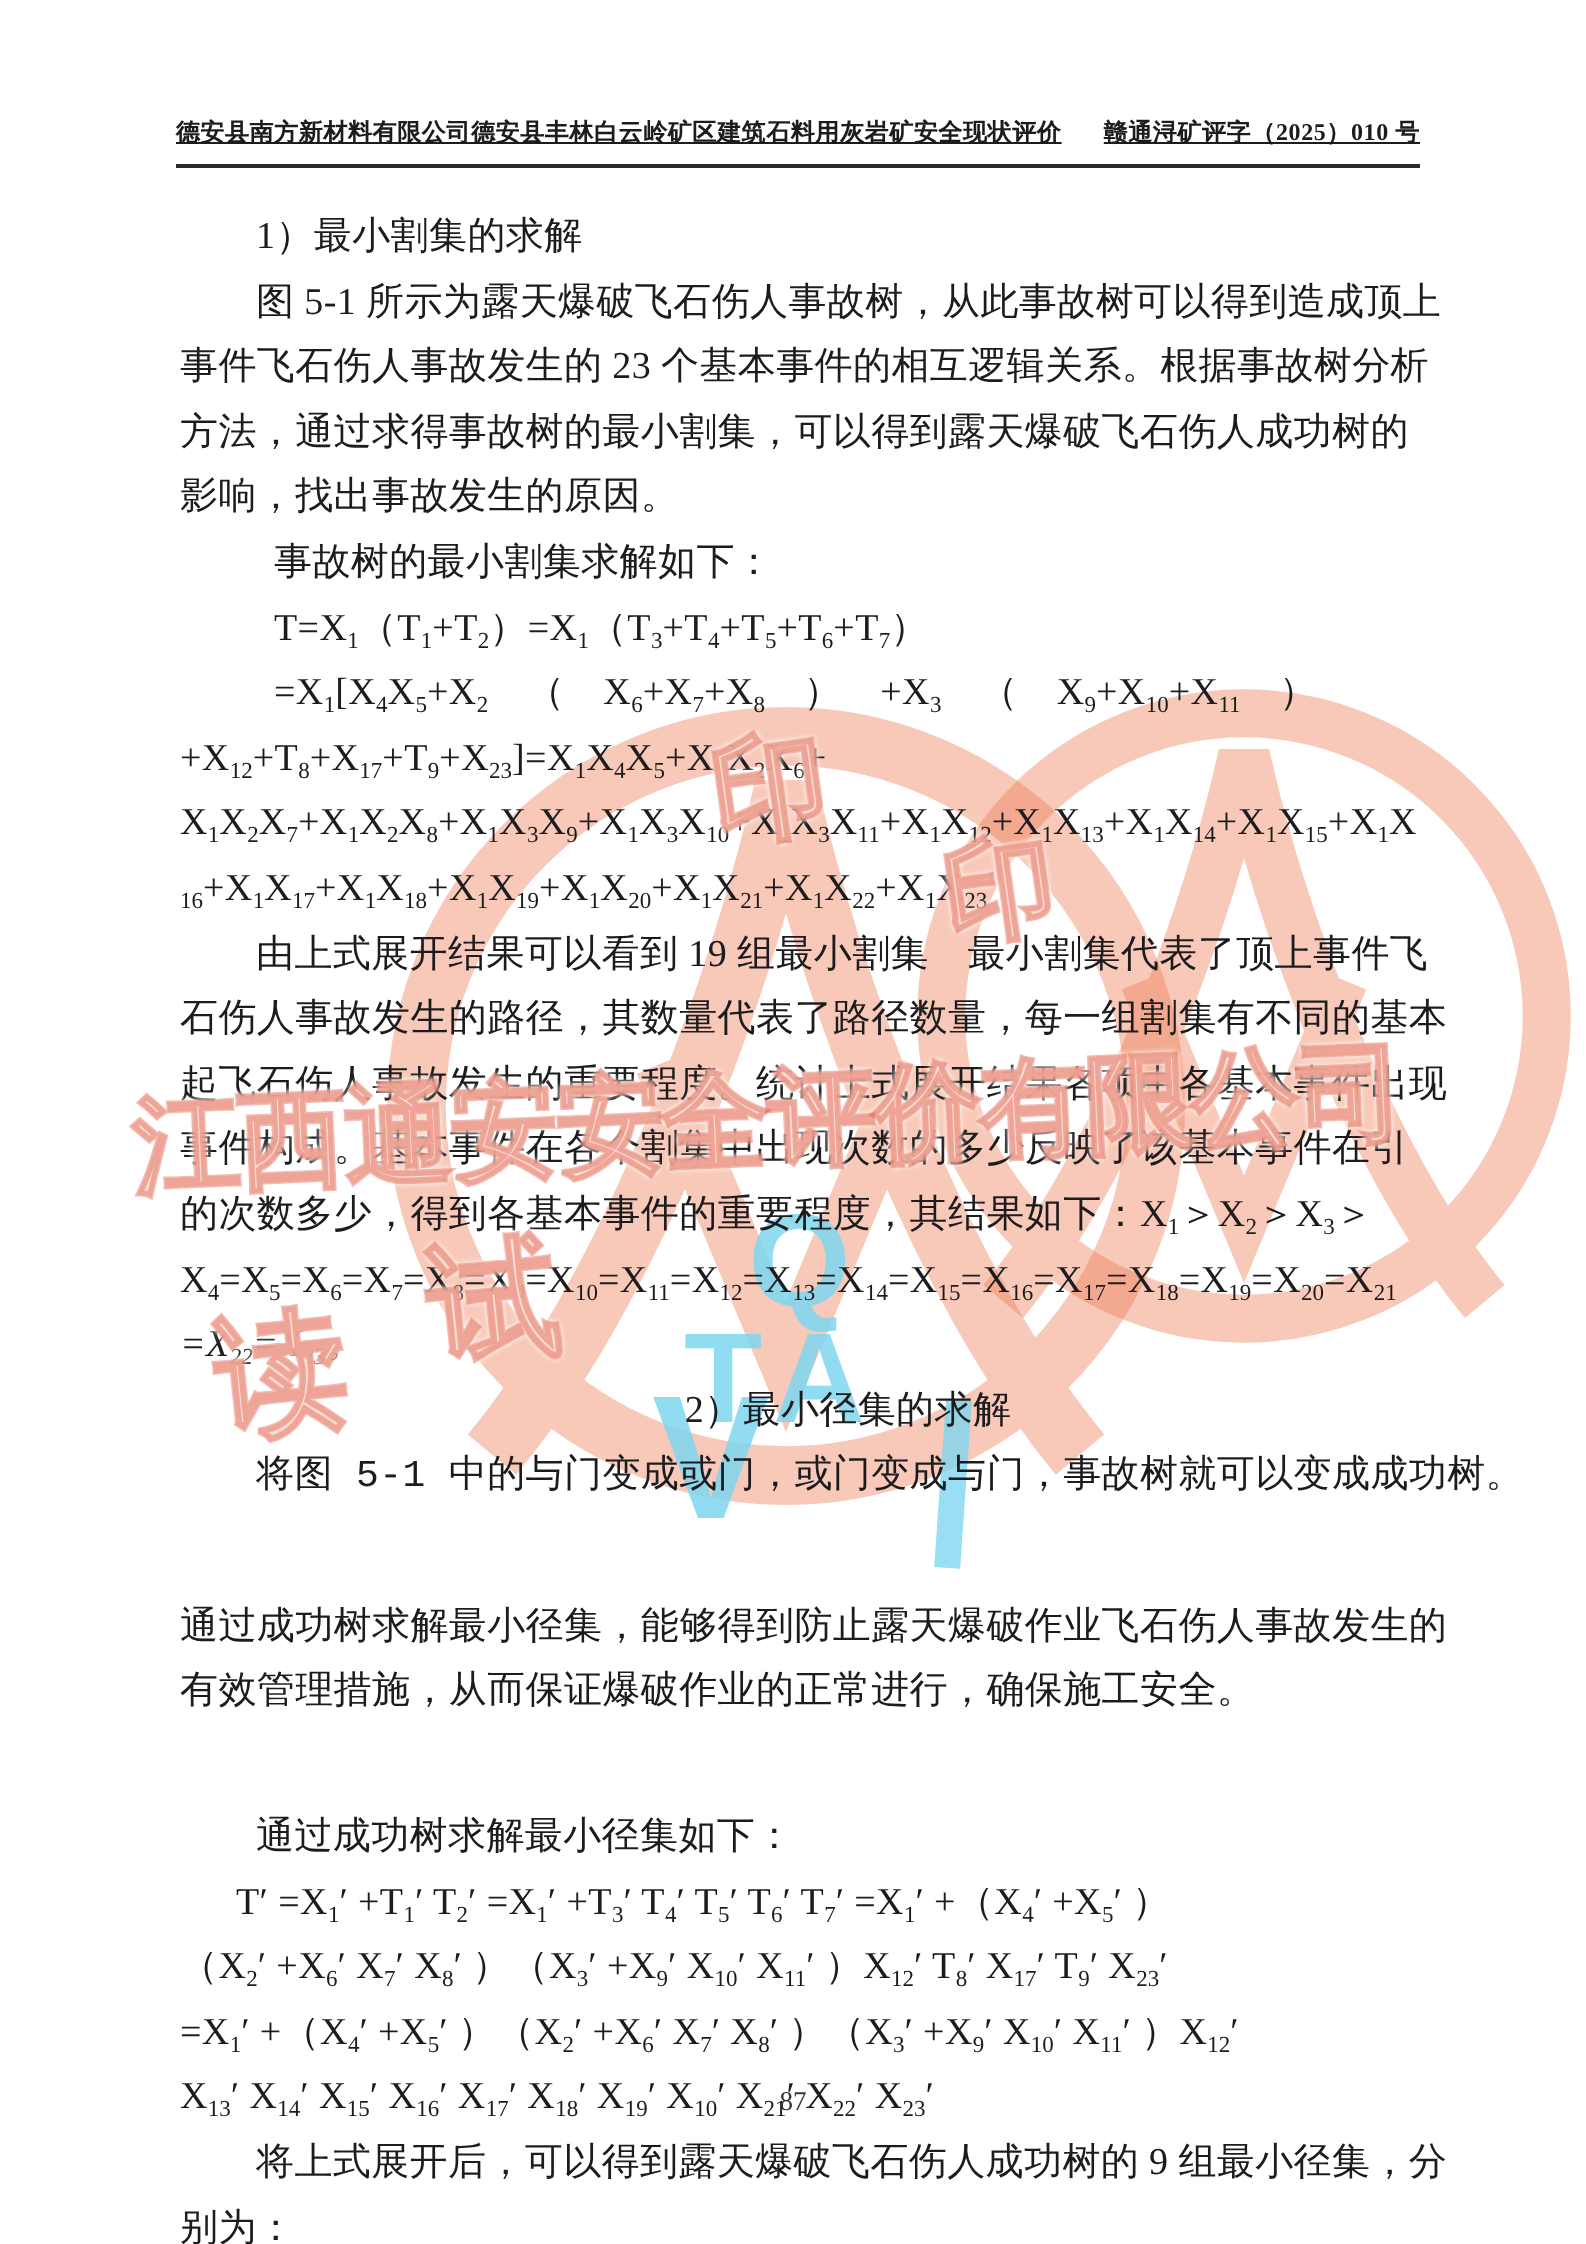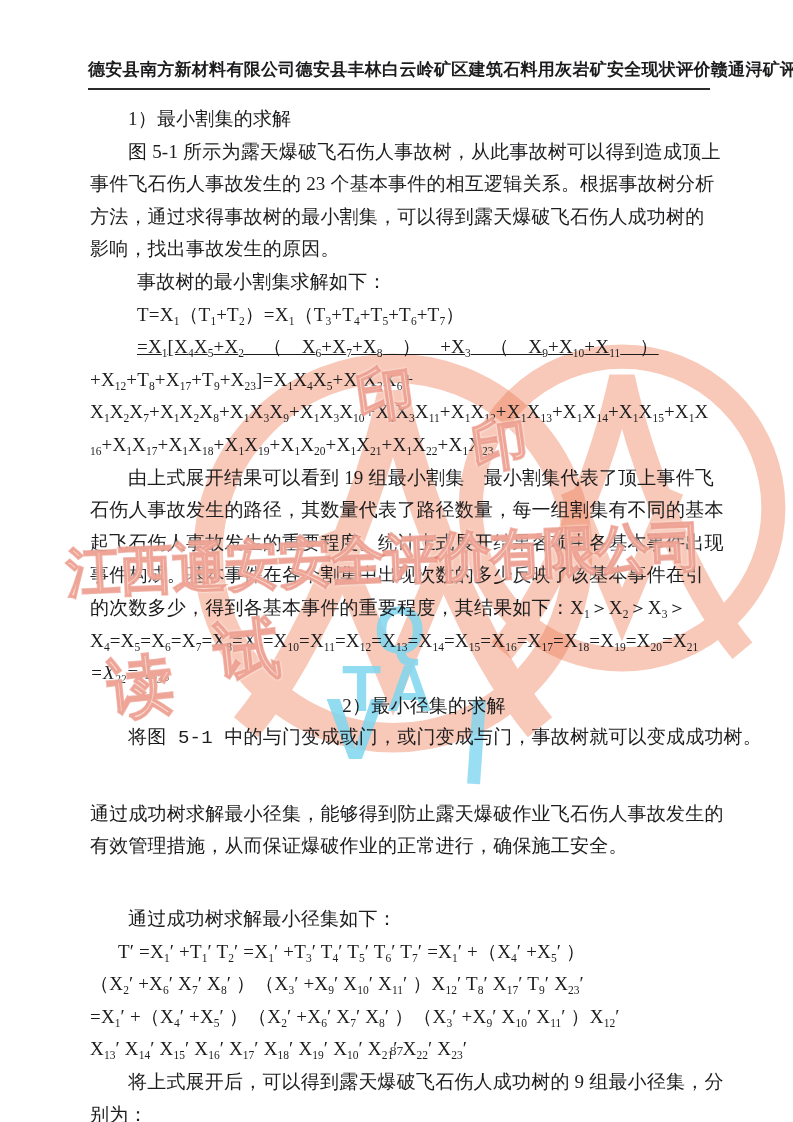--- a/index.html
+++ b/index.html
@@ -7,21 +7,21 @@
     position:relative;width:793px;height:1122px;margin:0 auto;
     background:#ffffff;overflow:hidden;
     font-family:"Liberation Serif","DejaVu Serif",serif;
     color:#1c1c1e;
   }
   
   .header{
     position:absolute;left:88px;top:58px;width:622px;
     display:flex;justify-content:space-between;align-items:flex-end;
     border-bottom:2px solid #2a2a2c;padding-bottom:7px;
-    font-weight:bold;font-size:17px;letter-spacing:.3px;white-space:nowrap;
+    font-weight:bold;font-size:12px;letter-spacing:.3px;white-space:nowrap;text-decoration:underline;
   }
   
   .doc-lines{position:absolute;left:90px;top:103px;width:630px;z-index:3;}
   .line{
     height:32.6px;line-height:32.6px;font-size:19px;white-space:pre;
     letter-spacing:0.2px;
   }
   .line sub{font-size:11.5px;line-height:0;vertical-align:-4px;letter-spacing:0;}
   
   .page-number{
@@ -92,21 +92,21 @@
   </div>
 
   <div class="doc-lines" id="doc-lines">
       <div class="line" style="padding-left: 38px;">1）最小割集的求解</div>
       <div class="line" style="padding-left: 38px;">图 5-1 所示为露天爆破飞石伤人事故树，从此事故树可以得到造成顶上</div>
       <div class="line" style="padding-left: 0px;">事件飞石伤人事故发生的 23 个基本事件的相互逻辑关系。根据事故树分析</div>
       <div class="line" style="padding-left: 0px;">方法，通过求得事故树的最小割集，可以得到露天爆破飞石伤人成功树的</div>
       <div class="line" style="padding-left: 0px;">影响，找出事故发生的原因。</div>
       <div class="line" style="padding-left: 47px;">事故树的最小割集求解如下：</div>
       <div class="line" style="padding-left: 47px;">T=X<sub>1</sub>（T<sub>1</sub>+T<sub>2</sub>）=X<sub>1</sub>（T<sub>3</sub>+T<sub>4</sub>+T<sub>5</sub>+T<sub>6</sub>+T<sub>7</sub>）</div>
-      <div class="line" style="padding-left: 47px; text-decoration: underline;">=X<sub>1</sub>[X<sub>4</sub>X<sub>5</sub>+X<sub>2</sub>　（　X<sub>6</sub>+X<sub>7</sub>+X<sub>8</sub>　）　+X<sub>3</sub>　（　X<sub>9</sub>+X<sub>10</sub>+X<sub>11</sub>　）</div>
+      <div class="line" style="padding-left: 47px;">=X<sub>1</sub>[X<sub>4</sub>X<sub>5</sub>+X<sub>2</sub>　（　X<sub>6</sub>+X<sub>7</sub>+X<sub>8</sub>　）　+X<sub>3</sub>　（　X<sub>9</sub>+X<sub>10</sub>+X<sub>11</sub>　）</div>
       <div class="line" style="padding-left: 0px;">+X<sub>12</sub>+T<sub>8</sub>+X<sub>17</sub>+T<sub>9</sub>+X<sub>23</sub>]=X<sub>1</sub>X<sub>4</sub>X<sub>5</sub>+X<sub>1</sub>X<sub>2</sub>X<sub>6</sub>+</div>
       <div class="line" style="padding-left: 0px;">X<sub>1</sub>X<sub>2</sub>X<sub>7</sub>+X<sub>1</sub>X<sub>2</sub>X<sub>8</sub>+X<sub>1</sub>X<sub>3</sub>X<sub>9</sub>+X<sub>1</sub>X<sub>3</sub>X<sub>10</sub>+X<sub>1</sub>X<sub>3</sub>X<sub>11</sub>+X<sub>1</sub>X<sub>12</sub>+X<sub>1</sub>X<sub>13</sub>+X<sub>1</sub>X<sub>14</sub>+X<sub>1</sub>X<sub>15</sub>+X<sub>1</sub>X</div>
       <div class="line" style="padding-left: 0px;"><sub>16</sub>+X<sub>1</sub>X<sub>17</sub>+X<sub>1</sub>X<sub>18</sub>+X<sub>1</sub>X<sub>19</sub>+X<sub>1</sub>X<sub>20</sub>+X<sub>1</sub>X<sub>21</sub>+X<sub>1</sub>X<sub>22</sub>+X<sub>1</sub>X<sub>23</sub></div>
       <div class="line" style="padding-left: 38px;">由上式展开结果可以看到 19 组最小割集　最小割集代表了顶上事件飞</div>
       <div class="line" style="padding-left: 0px;">石伤人事故发生的路径，其数量代表了路径数量，每一组割集有不同的基本</div>
       <div class="line" style="padding-left: 0px;">起飞石伤人事故发生的重要程度。统计上式展开结果各项中各基本事件出现</div>
       <div class="line" style="padding-left: 0px;">事件构成。基本事件在各个割集中出现次数的多少反映了该基本事件在引</div>
       <div class="line" style="padding-left: 0px;">的次数多少，得到各基本事件的重要程度，其结果如下：X<sub>1</sub>＞X<sub>2</sub>＞X<sub>3</sub>＞</div>
       <div class="line" style="padding-left: 0px;">X<sub>4</sub>=X<sub>5</sub>=X<sub>6</sub>=X<sub>7</sub>=X<sub>8</sub>=X<sub>9</sub>=X<sub>10</sub>=X<sub>11</sub>=X<sub>12</sub>=X<sub>13</sub>=X<sub>14</sub>=X<sub>15</sub>=X<sub>16</sub>=X<sub>17</sub>=X<sub>18</sub>=X<sub>19</sub>=X<sub>20</sub>=X<sub>21</sub></div>
       <div class="line" style="padding-left: 0px; font-style: italic;">=X<sub>22</sub>=X<sub>23</sub>。</div>

